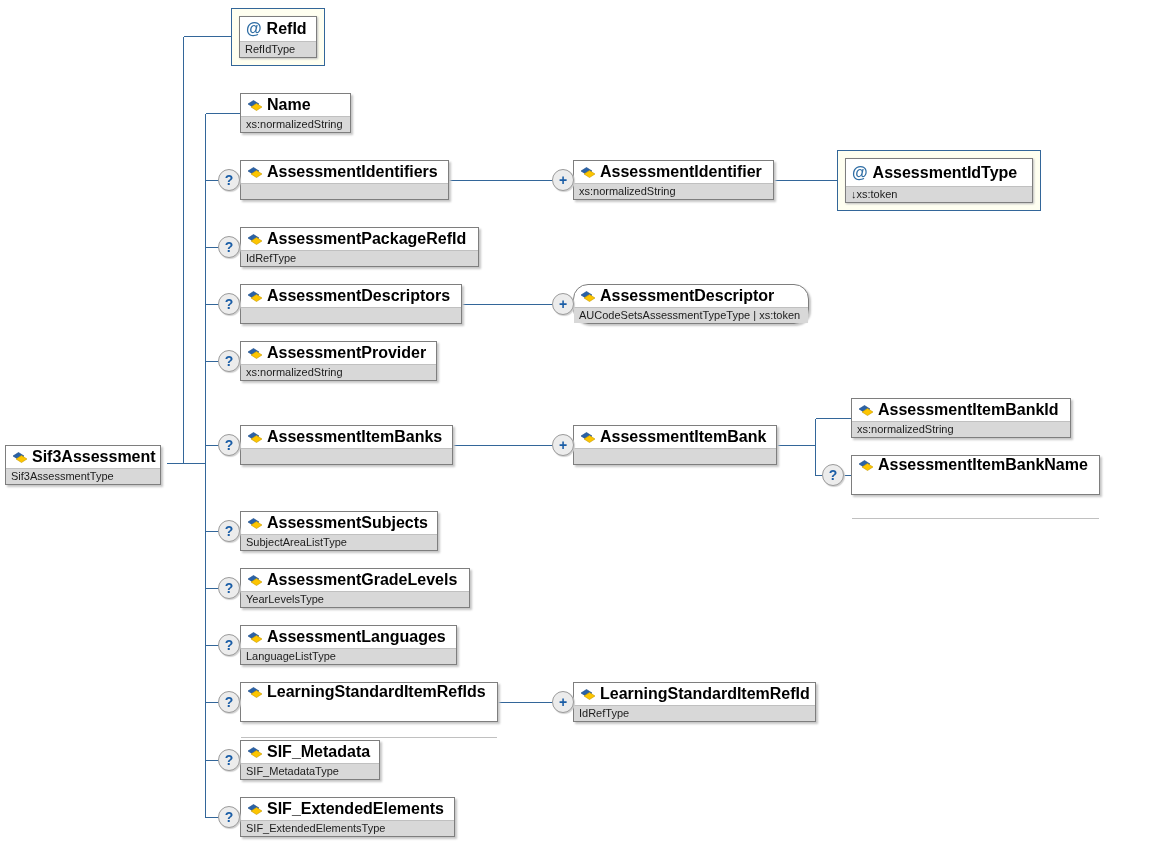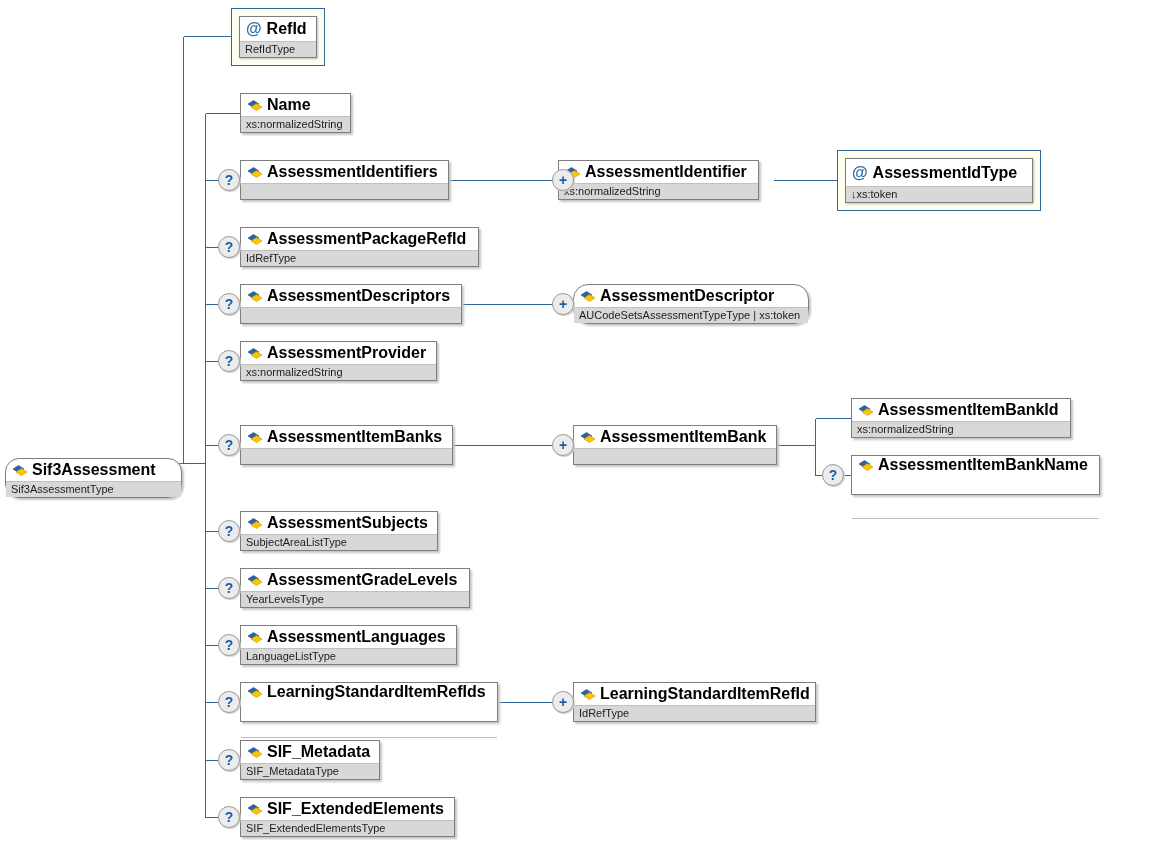--- a/index.html
+++ b/index.html
@@ -67,21 +67,21 @@
     <path d="M205.5,760.5 H240"></path>
     <path d="M205.5,817.5 H240"></path>
     <path d="M449,180.5 H573"></path>
     <path d="M774,180.5 H837"></path>
     <path d="M462,304.5 H573"></path>
     <path d="M453,445.5 H573"></path>
     <path d="M498,702.5 H573"></path>
     <path d="M777,445.5 H815.5 M815.5,418.5 V475.5 M815.5,418.5 H851 M815.5,475.5 H851"></path>
   </svg>
 
-  <div class="node" style="left:5px;top:458px;width:177px;border-radius:14px;">
+  <div class="node" style="left:5px;top:445px;width:156px;">
     <div class="title">
       <span class="el-icon">
         <svg width="15" height="11" viewBox="0 0 15 11">
             <path d="M1,4 L6.5,0.5 L12,4 L6.5,7.5 Z" fill="#2a62a8" stroke="#1c4a85" stroke-width="0.6"></path>
             <path d="M4,7 L9.5,3.5 L15,7 L9.5,10.5 Z" fill="#fdc500" stroke="#c79a00" stroke-width="0.6"></path>
           </svg>
       </span>
       <span>Sif3Assessment</span>
     </div>
     <div class="tbar">Sif3AssessmentType</div>
@@ -116,21 +116,21 @@
         <svg width="15" height="11" viewBox="0 0 15 11">
             <path d="M1,4 L6.5,0.5 L12,4 L6.5,7.5 Z" fill="#2a62a8" stroke="#1c4a85" stroke-width="0.6"></path>
             <path d="M4,7 L9.5,3.5 L15,7 L9.5,10.5 Z" fill="#fdc500" stroke="#c79a00" stroke-width="0.6"></path>
           </svg>
       </span>
       <span>AssessmentIdentifiers</span>
     </div>
     <div class="tbar"></div>
   </div>
 
-  <div class="node" style="left:558px;top:160px;width:201px;">
+  <div class="node" style="left:573px;top:160px;width:201px;">
     <div class="title">
       <span class="el-icon">
         <svg width="15" height="11" viewBox="0 0 15 11">
             <path d="M1,4 L6.5,0.5 L12,4 L6.5,7.5 Z" fill="#2a62a8" stroke="#1c4a85" stroke-width="0.6"></path>
             <path d="M4,7 L9.5,3.5 L15,7 L9.5,10.5 Z" fill="#fdc500" stroke="#c79a00" stroke-width="0.6"></path>
           </svg>
       </span>
       <span>AssessmentIdentifier</span>
     </div>
     <div class="tbar">xs:normalizedString</div>

